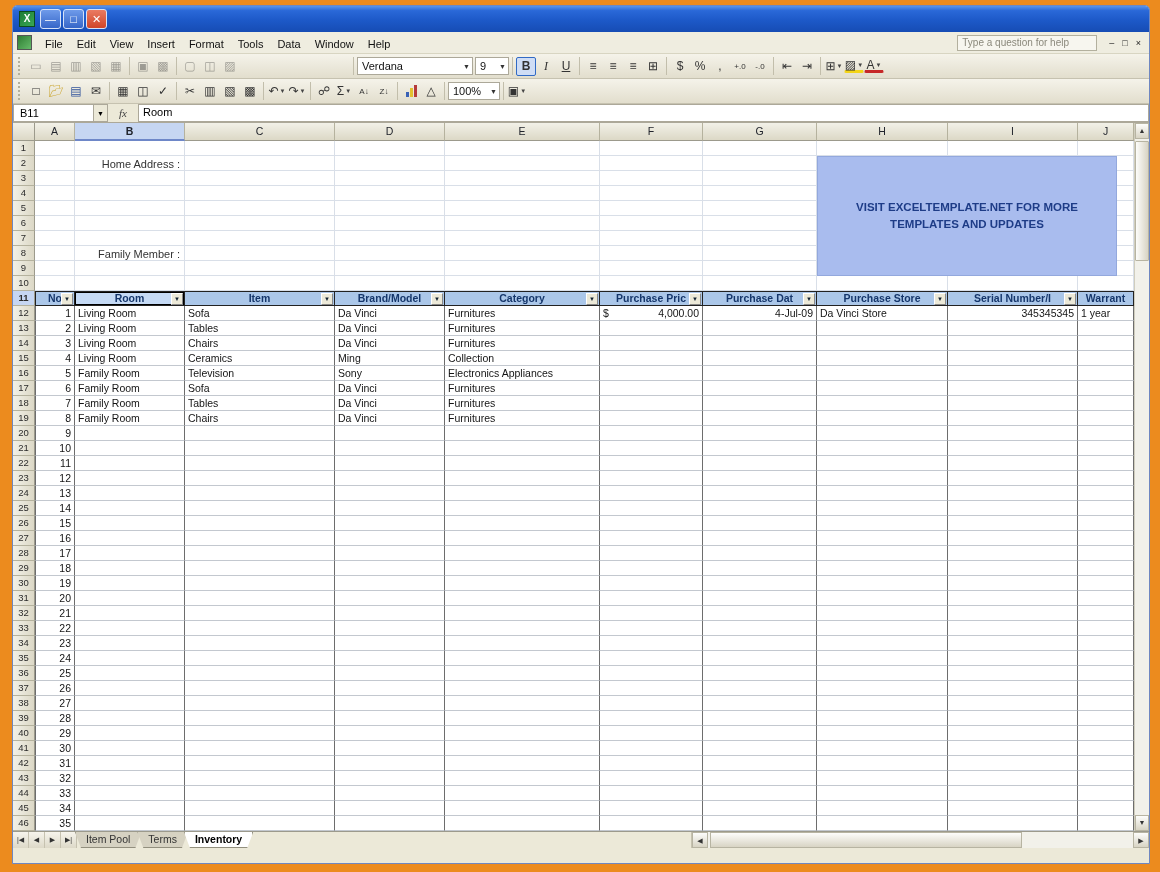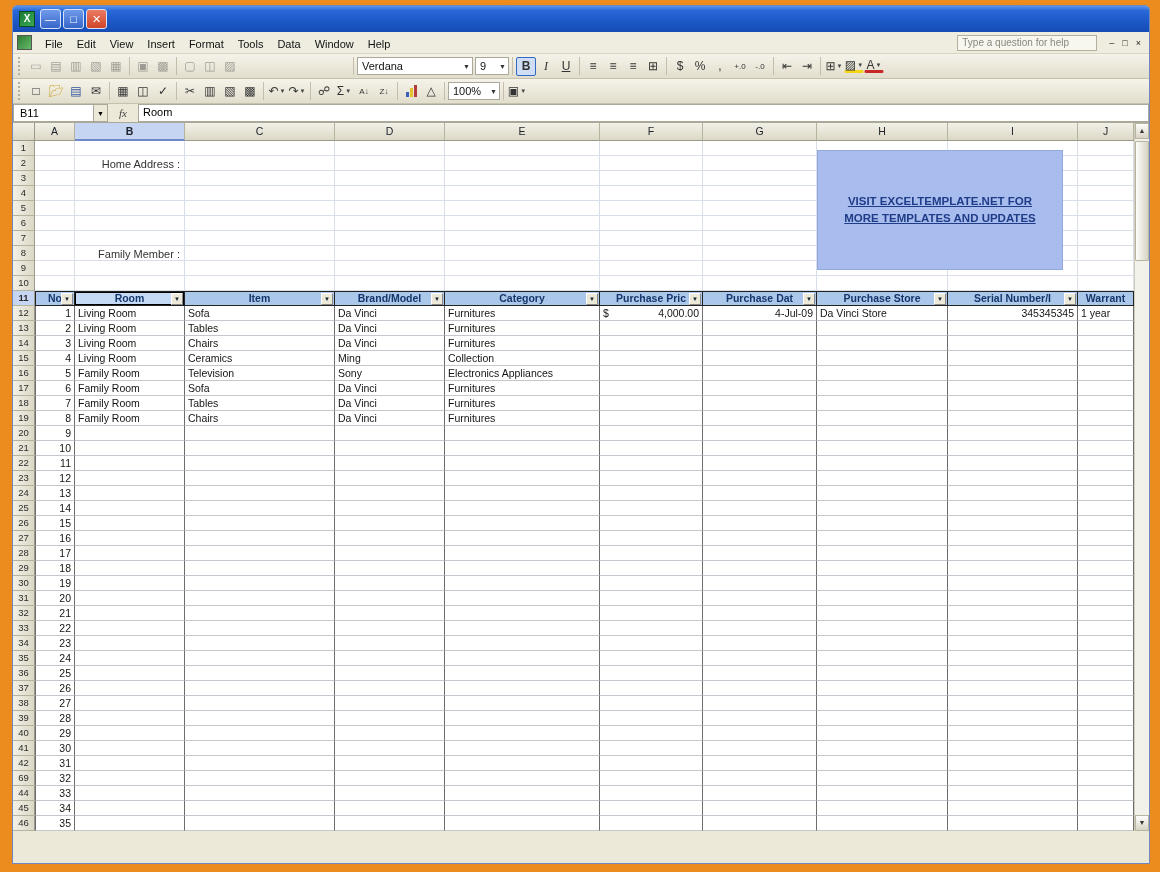--- a/index.html
+++ b/index.html
@@ -1035,21 +1035,21 @@
               <div class="tcell" style="width: 114px;">
                 <span class="num"></span>
               </div>
               <div class="tcell" style="width: 131px;"></div>
               <div class="tcell" style="width: 130px;">
                 <span class="num"></span>
               </div>
               <div class="tcell" style="width: 56px;"></div>
             </div>
             <div class="grid-row">
-              <div class="rowhead">69</div>
+              <div class="rowhead">43</div>
               <div class="tcell first" style="width: 40px;">
                 <span class="num">32</span>
               </div>
               <div class="tcell" style="width: 110px;"></div>
               <div class="tcell" style="width: 150px;"></div>
               <div class="tcell" style="width: 110px;"></div>
               <div class="tcell" style="width: 155px;"></div>
               <div class="tcell" style="width: 103px;"></div>
               <div class="tcell" style="width: 114px;">
                 <span class="num"></span>
@@ -1114,27 +1114,46 @@
               <div class="tcell" style="width: 131px;"></div>
               <div class="tcell" style="width: 130px;">
                 <span class="num"></span>
               </div>
               <div class="tcell" style="width: 56px;"></div>
             </div>
           </div>
 
         <div class="overlay-label" style="left:62px; top:35px; width:110px;">Home Address :</div>
         <div class="overlay-label" style="left:62px; top:125px; width:110px;">Family Member :</div>
-        <div class="banner" style="left:804px; top:27px; width:246px; height:120px;text-decoration:underline;">VISIT EXCELTEMPLATE.NET FOR MORE TEMPLATES AND UPDATES</div>
+        <div class="banner" style="left:804px; top:33px; width:300px; height:120px;">VISIT EXCELTEMPLATE.NET FOR MORE TEMPLATES AND UPDATES</div>
       </div>
 
       <div class="vscroll">
         <div class="scroll-btn">▲</div>
         <div class="v-thumb"></div>
         <div class="v-track-rest"></div>
         <div class="scroll-btn">▼</div>
       </div>
     </div>
 
+    <div class="tabbar">
+      <div class="tab-nav">
+        <span>|◀</span>
+        <span>◀</span>
+        <span>▶</span>
+        <span>▶|</span>
+      </div>
+      <div class="tabs" id="sheet-tabs">
+          <div class="tab">Item Pool</div>
+          <div class="tab">Terms</div>
+          <div class="tab active">Inventory</div>
+        </div>
+      <div class="hscroll">
+        <div class="h-btn">◀</div>
+        <div class="h-thumb"></div>
+        <div class="h-track-rest"></div>
+        <div class="h-btn">▶</div>
+      </div>
+    </div>
 
 
   </div>
 </div>
 
 </body></html>

